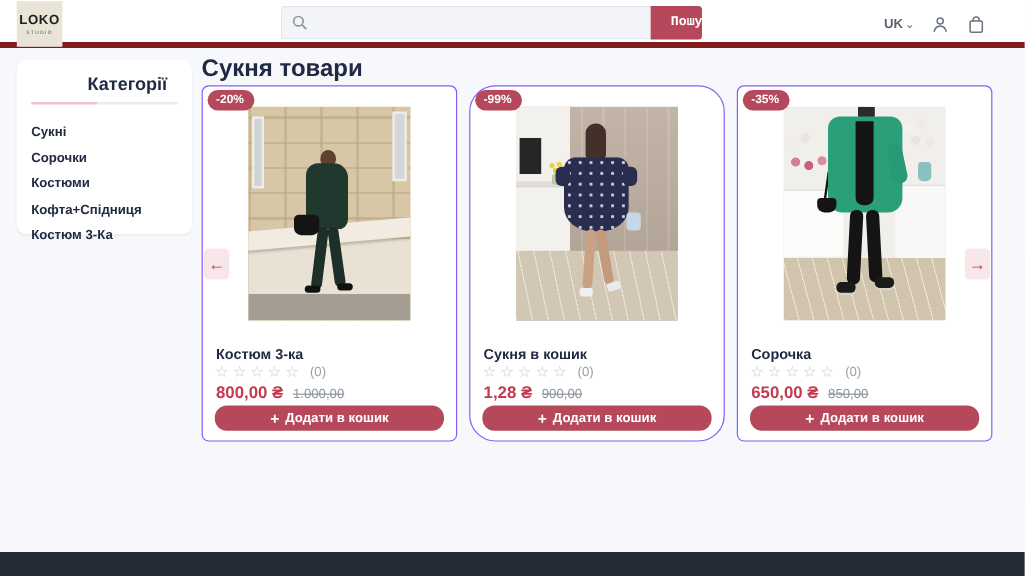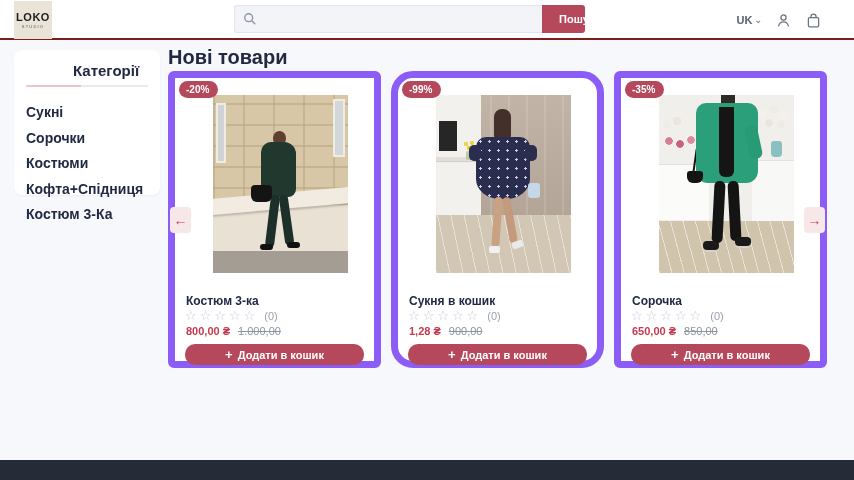--- a/index.html
+++ b/index.html
@@ -1,56 +1,56 @@
 <!DOCTYPE html>
 <html><head>
 <meta charset="utf-8">
 <style>
   * { margin:0; padding:0; box-sizing:border-box; }
   html,body { width:854px; height:480px; }
   body { font-family:"Liberation Sans", sans-serif; background:#ffffff; }
   .page { position:relative; width:854px; height:480px; background:#f7f8fb; overflow:hidden; }
 
   
-  .header { position:absolute; top:0; left:0; right:0; height:40px; background:#ffffff; border-bottom:2px solid #7f1d1d; z-index:5; }
+  .header { position:absolute; top:0; left:0; right:0; height:40px; background:#ffffff; border-bottom:5px solid #7f1d1d; z-index:5; }
   .logo { position:absolute; left:14px; top:1px; width:38px; height:38px; background:#e9e3d8; display:flex; flex-direction:column; align-items:center; justify-content:center; cursor:pointer; }
   .logo-title { font-size:11px; font-weight:bold; letter-spacing:.5px; color:#1d1d1d; line-height:11px; }
   .logo-sub { font-size:4px; letter-spacing:1.2px; color:#555; margin-top:1px; }
 
   .search-wrap { position:absolute; left:234px; top:5px; width:351px; height:28px; display:flex; }
   .search-input-box { position:relative; flex:1; }
   .search-input { width:100%; height:28px; background:#f2f4f8; border:1px solid #e2e5ec; border-right:none; border-radius:3px 0 0 3px; padding:0 8px 0 30px; font-size:12px; color:#3a4150; outline:none; }
   .search-icon { position:absolute; left:9px; top:7px; width:14px; height:14px; }
-  .search-btn { width:43px; height:28px; background:#b5495b; color:#fff; border:none; border-radius:0 3px 3px 0; font-size:11px; font-weight:bold; font-family:Liberation Sans, sans-serif; cursor:pointer;padding-left:17px; }
+  .search-btn { width:43px; height:28px; background:#b5495b; color:#fff; border:none; border-radius:0 3px 3px 0; font-size:11px; font-weight:bold; font-family:Liberation Mono, monospace; cursor:pointer;padding-left:17px; }
 
   .header-right { position:absolute; right:32px; top:0; height:40px; display:flex; align-items:center; gap:13px; }
   .lang { display:flex; align-items:center; gap:2px; font-size:11px; font-weight:bold; color:#5a6370; cursor:pointer; }
   .lang-chevron { font-size:9px; color:#8a93a0; line-height:9px; }
   .hicon { width:17px; height:17px; cursor:pointer; display:block; }
 
   
   .sidebar { position:absolute; left:14px; top:50px; width:146px; height:145px; background:#ffffff; border-radius:8px; box-shadow:0 1px 2px rgba(20,30,60,.05); padding:12px 12px 0 12px; }
   .sidebar-title { font-size:15px; font-weight:bold; color:#222942;margin-left:47px; }
   .sidebar-divider { margin-top:6px; height:2px; background:linear-gradient(to right, #ecc5ca 0 45%, #e9ebf0 45% 100%); border-radius:1px; }
   .sidebar-list { margin-top:12px; display:flex; flex-direction:column; }
-  .sidebar-item { font-size:14px; font-weight:bold; color:#222942; padding:5px 0 4.5px 0; cursor:pointer; }
+  .sidebar-item { font-size:11px; font-weight:bold; color:#222942; padding:5px 0 4.5px 0; cursor:pointer; }
 
   
   .main-title { position:absolute; left:168px; top:46px; font-size:20px; font-weight:bold; color:#222942; }
 
-  .card { position:absolute; top:71px; width:213px; height:297px; background:#ffffff; border:7px solid #8b5cf6; border-radius:6px; }
+  .card { position:absolute; top:71px; width:213px; height:297px; background:#ffffff; border:1px solid #8b5cf6; border-radius:6px; }
   .card1 { left:168px; } .card2 { left:391px;border-radius:22px; } .card3 { left:614px; }
   .badge { position:absolute; left:4px; top:3px; background:#b5495b; color:#fff; font-size:10px; font-weight:bold; padding:3px 9px 3px 7px; border-radius:9px; z-index:2; }
   .photo { position:absolute; left:38px; top:17px; width:135px; height:178px; overflow:hidden; background:#ddd; cursor:pointer; }
   .card-title { position:absolute; left:11px; top:216px; font-size:12px; font-weight:bold; color:#222942; cursor:pointer; }
   .stars-row { position:absolute; left:10px; top:231px; display:flex; align-items:center; }
   .stars { font-size:13px; letter-spacing:3px; color:#c7ccd7; line-height:14px; }
   .rating-count { font-size:11px; color:#9aa1ad; margin-left:6px; }
   .price-row { position:absolute; left:11px; top:247px; display:flex; align-items:baseline; }
-  .price { font-size:11px; font-weight:bold; color:#c43b50; }
+  .price { font-size:14px; font-weight:bold; color:#c43b50; }
   .old-price { font-size:11px; color:#8d94a0; text-decoration:line-through; margin-left:8px; }
   .add-btn { position:absolute; left:10px; right:10px; top:266px; height:21px; background:#b5495b; border:none; border-radius:10px; color:#fff; font-size:11px; font-weight:bold; font-family:"Liberation Sans",sans-serif; cursor:pointer; display:flex; align-items:center; justify-content:center; gap:5px; }
   .plus-ic { font-size:13px; font-weight:bold; line-height:13px; }
 
   .nav-arrow { position:absolute; width:21px; height:26px; background:#f8e7e9; border-radius:4px; border:none; color:#c0394e; font-size:14px; line-height:26px; text-align:center; cursor:pointer; padding:0; font-family:"Liberation Sans",sans-serif; z-index:3; }
   .nav-left { left:170px; top:207px; }
   .nav-right { left:804px; top:207px; }
 
   .footer { position:absolute; left:0; right:0; bottom:0; height:20px; background:#262b38; }
 
@@ -169,21 +169,21 @@
     <div class="sidebar-divider"></div>
     <div class="sidebar-list">
       <div class="sidebar-item">Сукні</div>
       <div class="sidebar-item">Сорочки</div>
       <div class="sidebar-item">Костюми</div>
       <div class="sidebar-item">Кофта+Спідниця</div>
       <div class="sidebar-item">Костюм 3-Ка</div>
     </div>
   </div>
 
-  <div class="main-title">Нові товари</div>
+  <div class="main-title">Сукня товари</div>
 
   <div class="card card1">
     <div class="badge">-20%</div>
     <div class="photo p1">
       <div class="p1-wall"></div>
         <div class="p1-win"></div>
         <div class="p1-win2"></div>
       <div class="p1-base"></div>
         <div class="p1-ledge"></div>
         <div class="p1-ground"></div>

